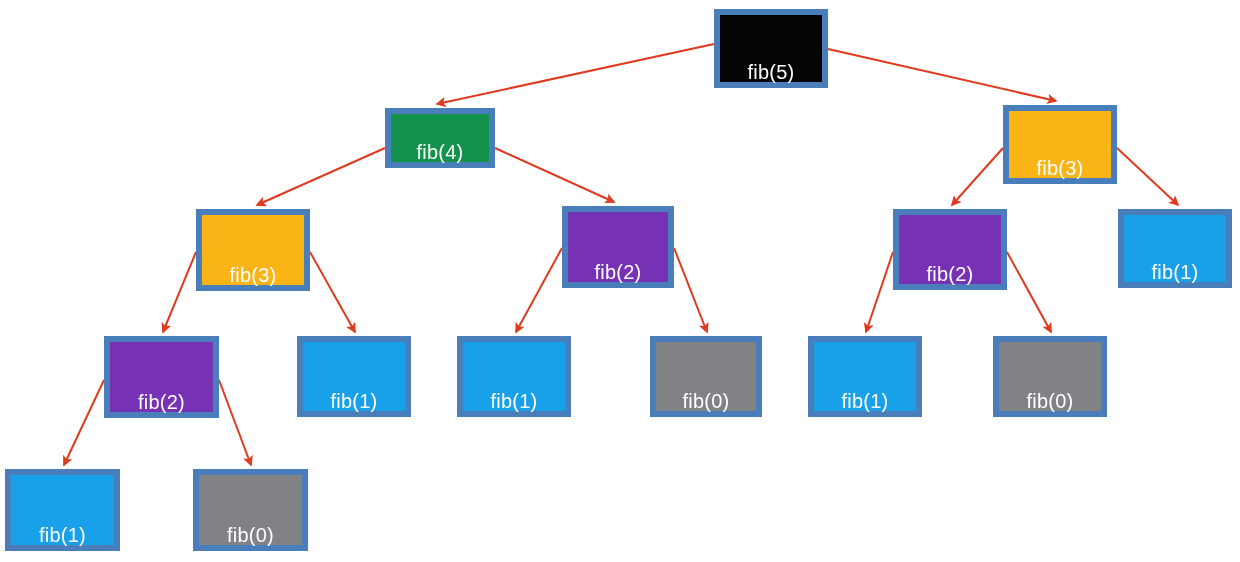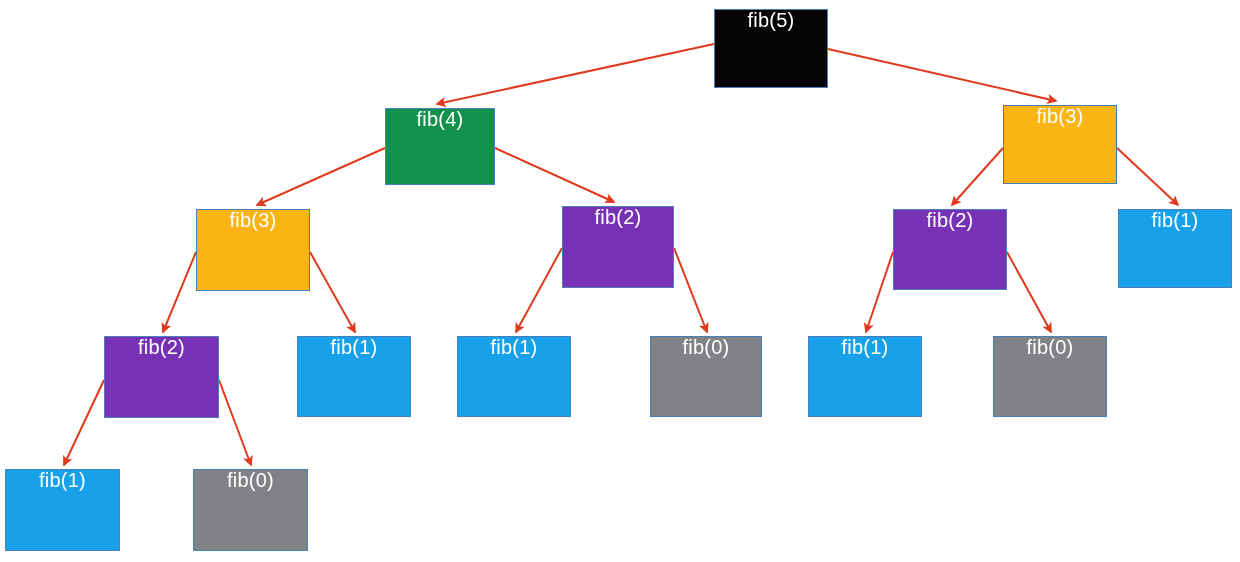--- a/index.html
+++ b/index.html
@@ -22,23 +22,23 @@
     position: absolute;
     left: 0;
     top: 0;
     width: 1240px;
     height: 562px;
     pointer-events: none;
   }
   .node {
     position: absolute;
     box-sizing: border-box;
-    border: 1px solid #0369a1;
+    border: 6px solid #0369a1;
     display: flex;
-    align-items: flex-start;
+    align-items: flex-end;
     justify-content: center;
     color: #ffffff;
     font-size: 20px;
     font-family: "Liberation Sans", sans-serif;
     font-weight: normal;
     letter-spacing: 0.2px;
     line-height: 1;
     user-select: none;
   }
   .node-label {
@@ -70,21 +70,21 @@
         <line x1="893" y1="252" x2="866" y2="332" stroke="#E03A1E" stroke-width="2" marker-end="url(#arrowhead)"></line>
         <line x1="1007" y1="252" x2="1051" y2="332" stroke="#E03A1E" stroke-width="2" marker-end="url(#arrowhead)"></line>
         <line x1="104" y1="380" x2="64" y2="465" stroke="#E03A1E" stroke-width="2" marker-end="url(#arrowhead)"></line>
         <line x1="219" y1="380" x2="251" y2="465" stroke="#E03A1E" stroke-width="2" marker-end="url(#arrowhead)"></line>
       </g>
   </svg>
   <div id="nodes">
       <div class="node" style="left: 714px; top: 9px; width: 114px; height: 79px; background: rgb(5, 5, 5); border-color: rgb(74, 126, 187); color: rgb(255, 255, 255);">
         <span class="node-label">fib(5)</span>
       </div>
-      <div class="node" style="left: 385px; top: 108px; width: 110px; height: 77px; background: rgb(19, 146, 75); border-color: rgb(74, 126, 187); color: rgb(255, 255, 255);">
+      <div class="node" style="left: 385px; top: 108px; width: 110px; height: 60px; background: rgb(19, 146, 75); border-color: rgb(74, 126, 187); color: rgb(255, 255, 255);">
         <span class="node-label">fib(4)</span>
       </div>
       <div class="node" style="left: 1003px; top: 105px; width: 114px; height: 79px; background: rgb(251, 180, 21); border-color: rgb(74, 126, 187); color: rgb(255, 255, 255);">
         <span class="node-label">fib(3)</span>
       </div>
       <div class="node" style="left: 196px; top: 209px; width: 114px; height: 82px; background: rgb(251, 180, 21); border-color: rgb(74, 126, 187); color: rgb(255, 255, 255);">
         <span class="node-label">fib(3)</span>
       </div>
       <div class="node" style="left: 562px; top: 206px; width: 112px; height: 82px; background: rgb(118, 49, 180); border-color: rgb(74, 126, 187); color: rgb(255, 255, 255);">
         <span class="node-label">fib(2)</span>

